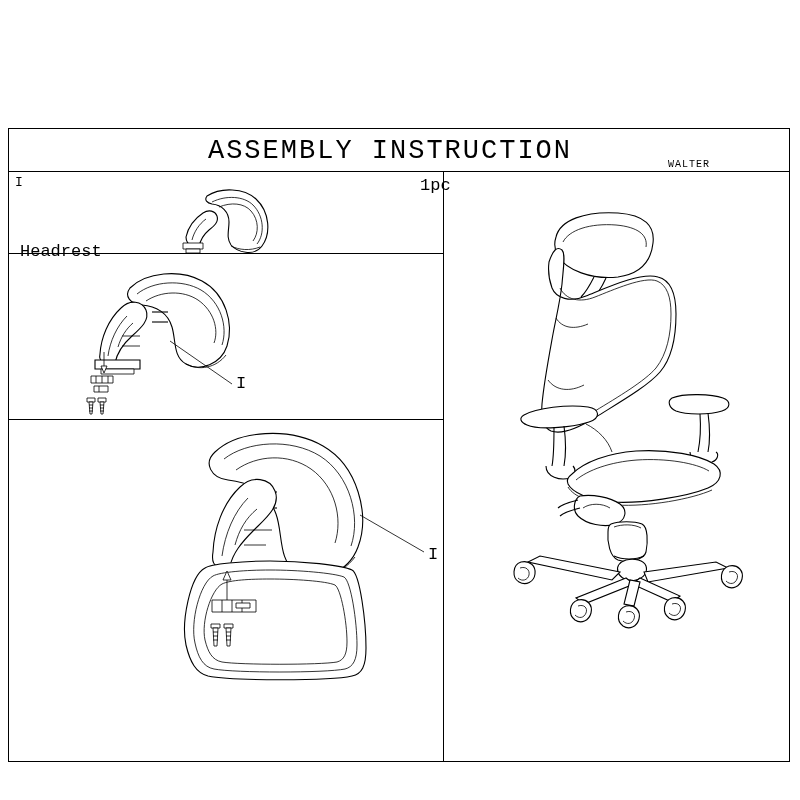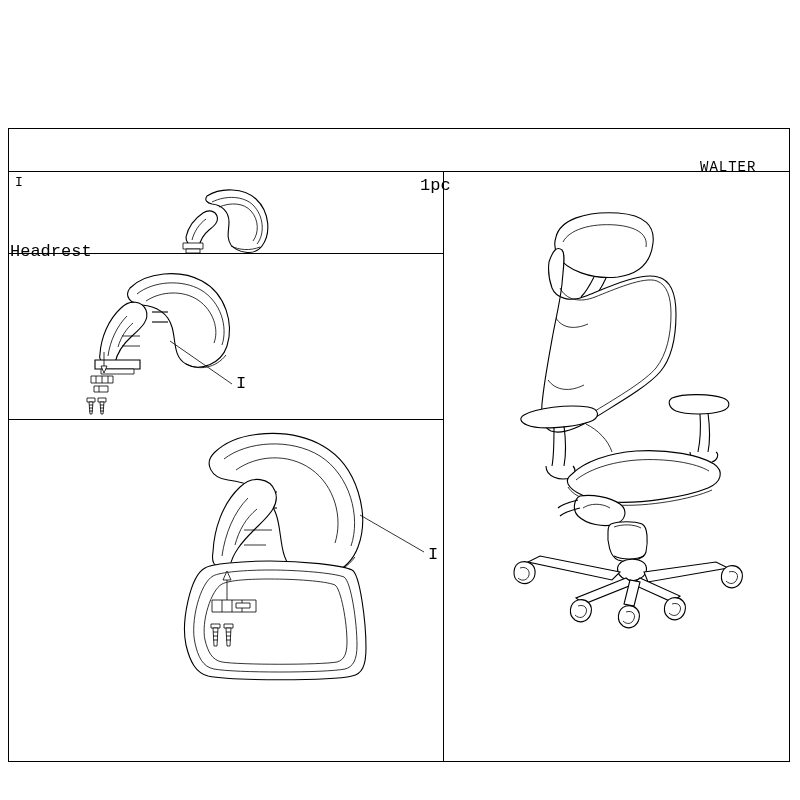--- a/index.html
+++ b/index.html
@@ -34,23 +34,23 @@
     left: 160px;
     top: 136px;
     width: 460px;
     text-align: center;
     font-size: 27px;
     letter-spacing: 2px;
     white-space: nowrap;
   }
   .brand {
     position: absolute;
-    left: 700px;
+    left: 668px;
     top: 159px;
-    font-size: 14px;
+    font-size: 10px;
     letter-spacing: 1px;
   }
   .hline {
     position: absolute;
     background: #000;
     height: 1.2px;
   }
   .vline {
     position: absolute;
     background: #000;
@@ -70,32 +70,33 @@
   .ln { fill: none; stroke: #000; stroke-width: 1.1; }
   .ln-t { fill: none; stroke: #000; stroke-width: 0.8; }
   .fill-w { fill: #ffffff; stroke: #000; stroke-width: 1.1; }
   .fill-w-t { fill: #ffffff; stroke: #000; stroke-width: 0.8; }
 </style>
 </head>
 <body>
 
 <div id="sheet">
 
+  <div class="title">ASSEMBLY  INSTRUCTION</div>
   <div class="brand">WALTER</div>
 
   <div class="frame"></div>
 
   <div class="hline" style="left:9px; top:171px; width:780px;"></div>
   <div class="hline" style="left:9px; top:253px; width:434px;"></div>
   <div class="hline" style="left:9px; top:419px; width:434px;"></div>
   <div class="vline" style="left:443px; top:171px; height:590px;"></div>
 
   <div class="step-num" style="left:15px; top:175px;">I</div>
   <div class="lbl" style="left:420px; top:176px;">1pc</div>
-  <div class="lbl" style="left:10px; top:242px;">Headrest</div>
+  <div class="lbl" style="left:20px; top:242px;">Headrest</div>
   <div class="lbl" style="left:236px; top:374px;">I</div>
   <div class="lbl" style="left:428px; top:545px;">I</div>
 
   <svg width="800" height="800">
     <g>
 
       <path class="fill-w" d="M207 196 C 221 187 244 188 256 199 C 270 212 271 234 262 246
                               C 254 257 237 252 231 245 C 226 238 229 230 229 222
                               C 229 212 222 205 212 204 C 207 203 204 200 207 196 Z"></path>
 

